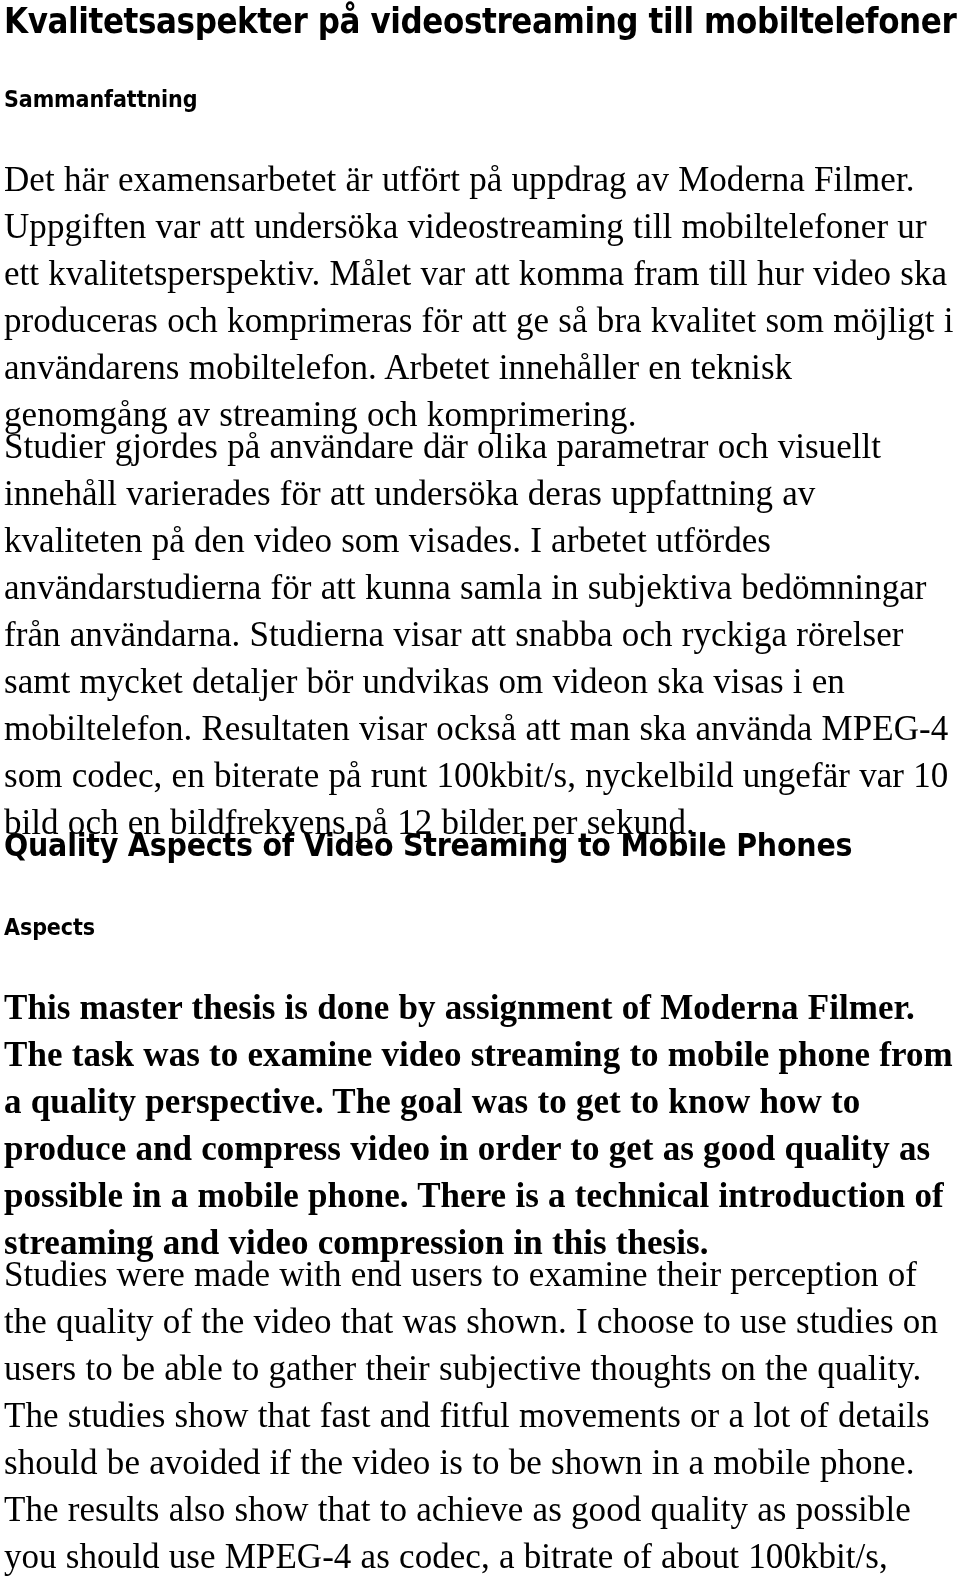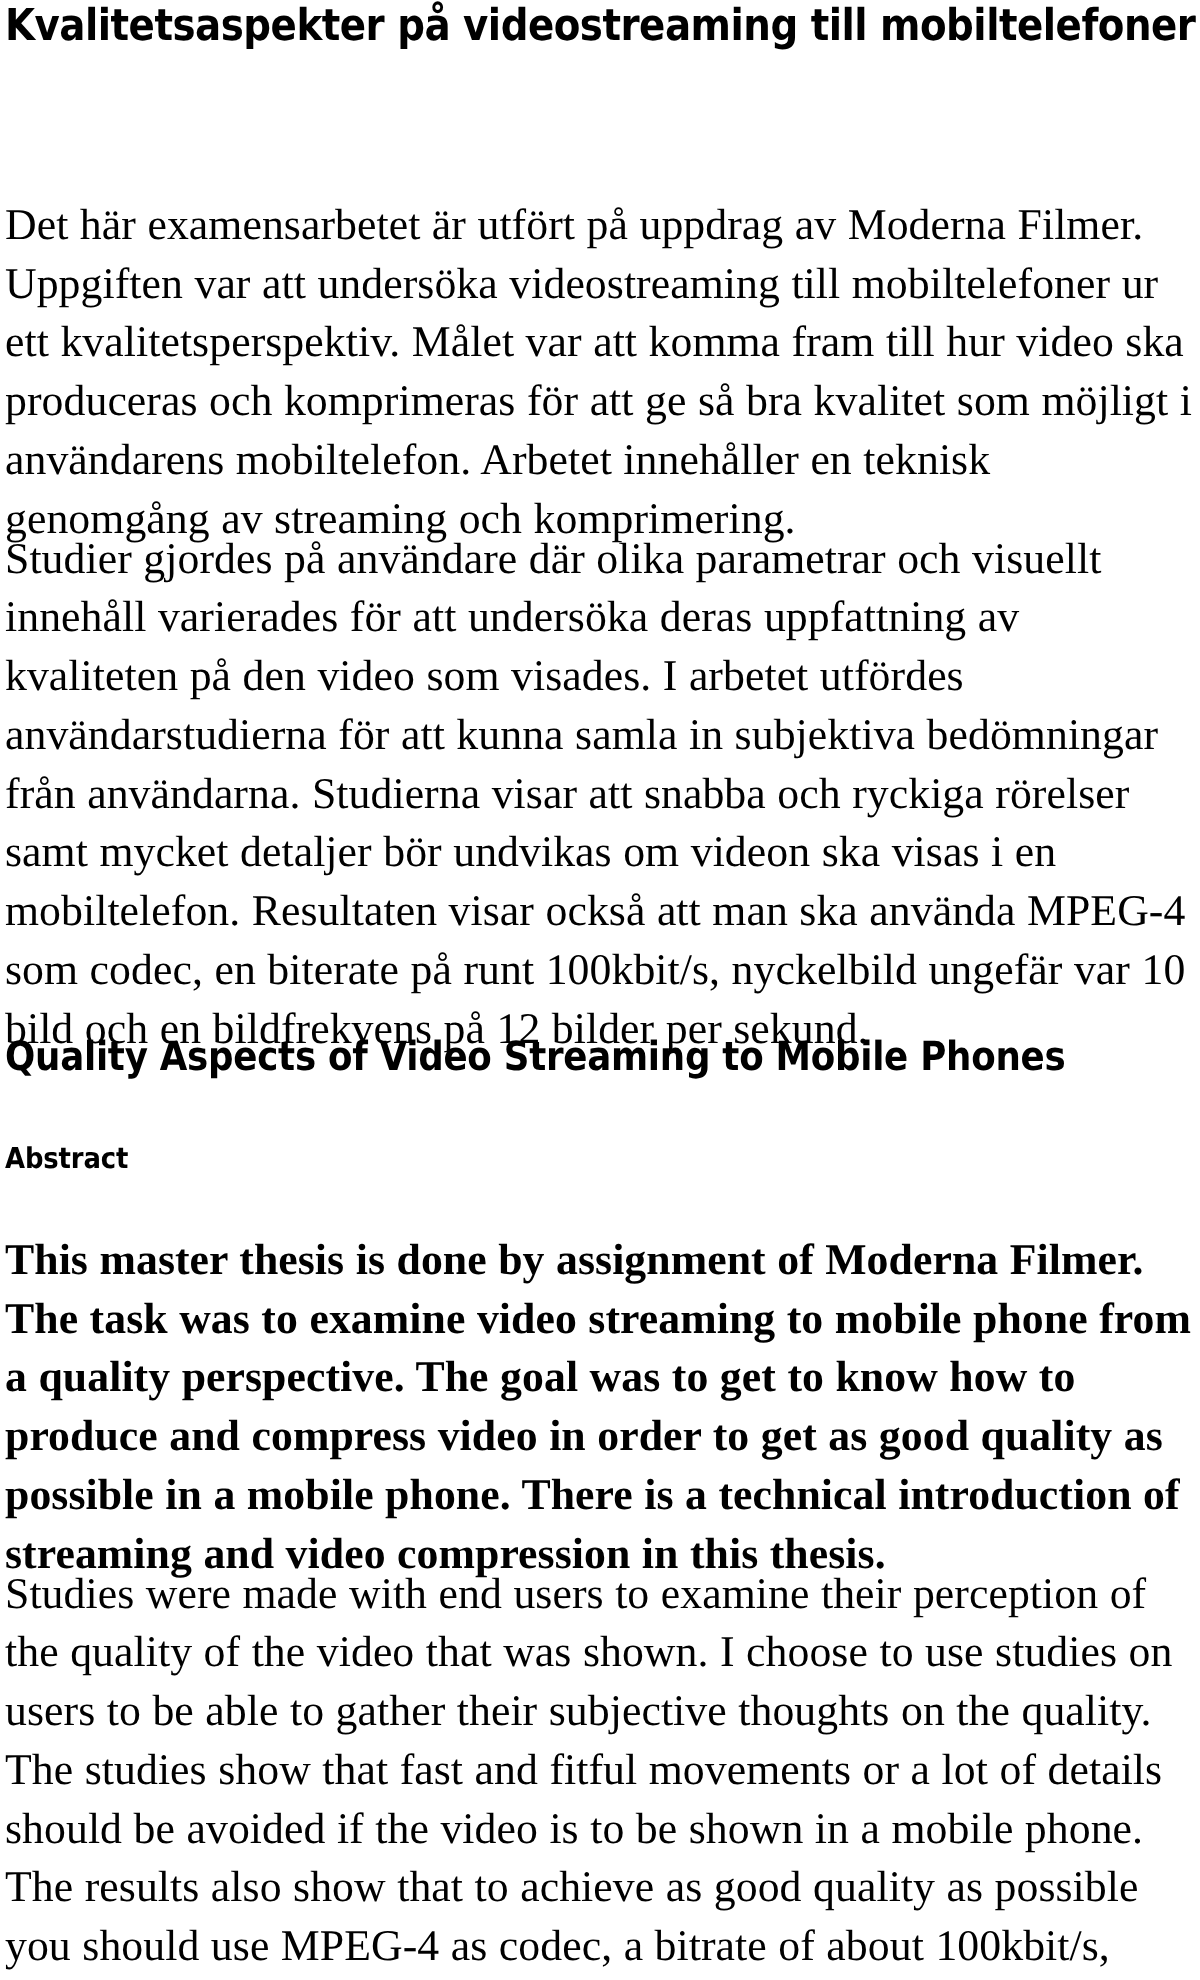--- a/index.html
+++ b/index.html
@@ -80,35 +80,38 @@
   #para-en-2  { top: 1251px; }
 </style>
 </head>
 <body>
 
 <div class="page">
   <div class="blk" id="title-sv">
     <h1 class="doc-title">Kvalitetsaspekter på videostreaming till mobiltelefoner</h1>
   </div>
 
+  <div class="blk" id="head-sv">
+    <h2 class="section-heading">Sammanfattning</h2>
+  </div>
 
   <div class="blk" id="para-sv-1">
     <p class="body-text">Det här examensarbetet är utfört på uppdrag av Moderna Filmer. Uppgiften var att undersöka videostreaming till mobiltelefoner ur ett kvalitetsperspektiv. Målet var att komma fram till hur video ska produceras och komprimeras för att ge så bra kvalitet som möjligt i användarens mobiltelefon. Arbetet innehåller en teknisk genomgång av streaming och komprimering.</p>
   </div>
 
   <div class="blk" id="para-sv-2">
     <p class="body-text">Studier gjordes på användare där olika parametrar och visuellt innehåll varierades för att undersöka deras uppfattning av kvaliteten på den video som visades. I arbetet utfördes användarstudierna för att kunna samla in subjektiva bedömningar från användarna. Studierna visar att snabba och ryckiga rörelser samt mycket detaljer bör undvikas om videon ska visas i en mobiltelefon. Resultaten visar också att man ska använda MPEG-4 som codec, en biterate på runt 100kbit/s, nyckelbild ungefär var 10 bild och en bildfrekvens på 12 bilder per sekund.</p>
   </div>
 
   <div class="blk" id="title-en">
     <h1 class="doc-title-en">Quality Aspects of Video Streaming to Mobile Phones</h1>
   </div>
 
   <div class="blk" id="head-en">
-    <h2 class="section-heading">Abstract</h2>
+    <h2 class="section-heading">Aspects</h2>
   </div>
 
   <div class="blk" id="para-en-1">
     <p class="body-text">This master thesis is done by assignment of Moderna Filmer. The task was to examine video streaming to mobile phone from a quality perspective. The goal was to get to know how to produce and compress video in order to get as good quality as possible in a mobile phone. There is a technical introduction of streaming and video compression in this thesis.</p>
   </div>
 
   <div class="blk" id="para-en-2">
     <p class="body-text">Studies were made with end users to examine their perception of the quality of the video that was shown. I choose to use studies on users to be able to gather their subjective thoughts on the quality. The studies show that fast and fitful movements or a lot of details should be avoided if the video is to be shown in a mobile phone. The results also show that to achieve as good quality as possible you should use MPEG-4 as codec, a bitrate of about 100kbit/s, keyframe every 10:th frame and a framerate of 12 pictures per second.</p>
   </div>
 </div>

